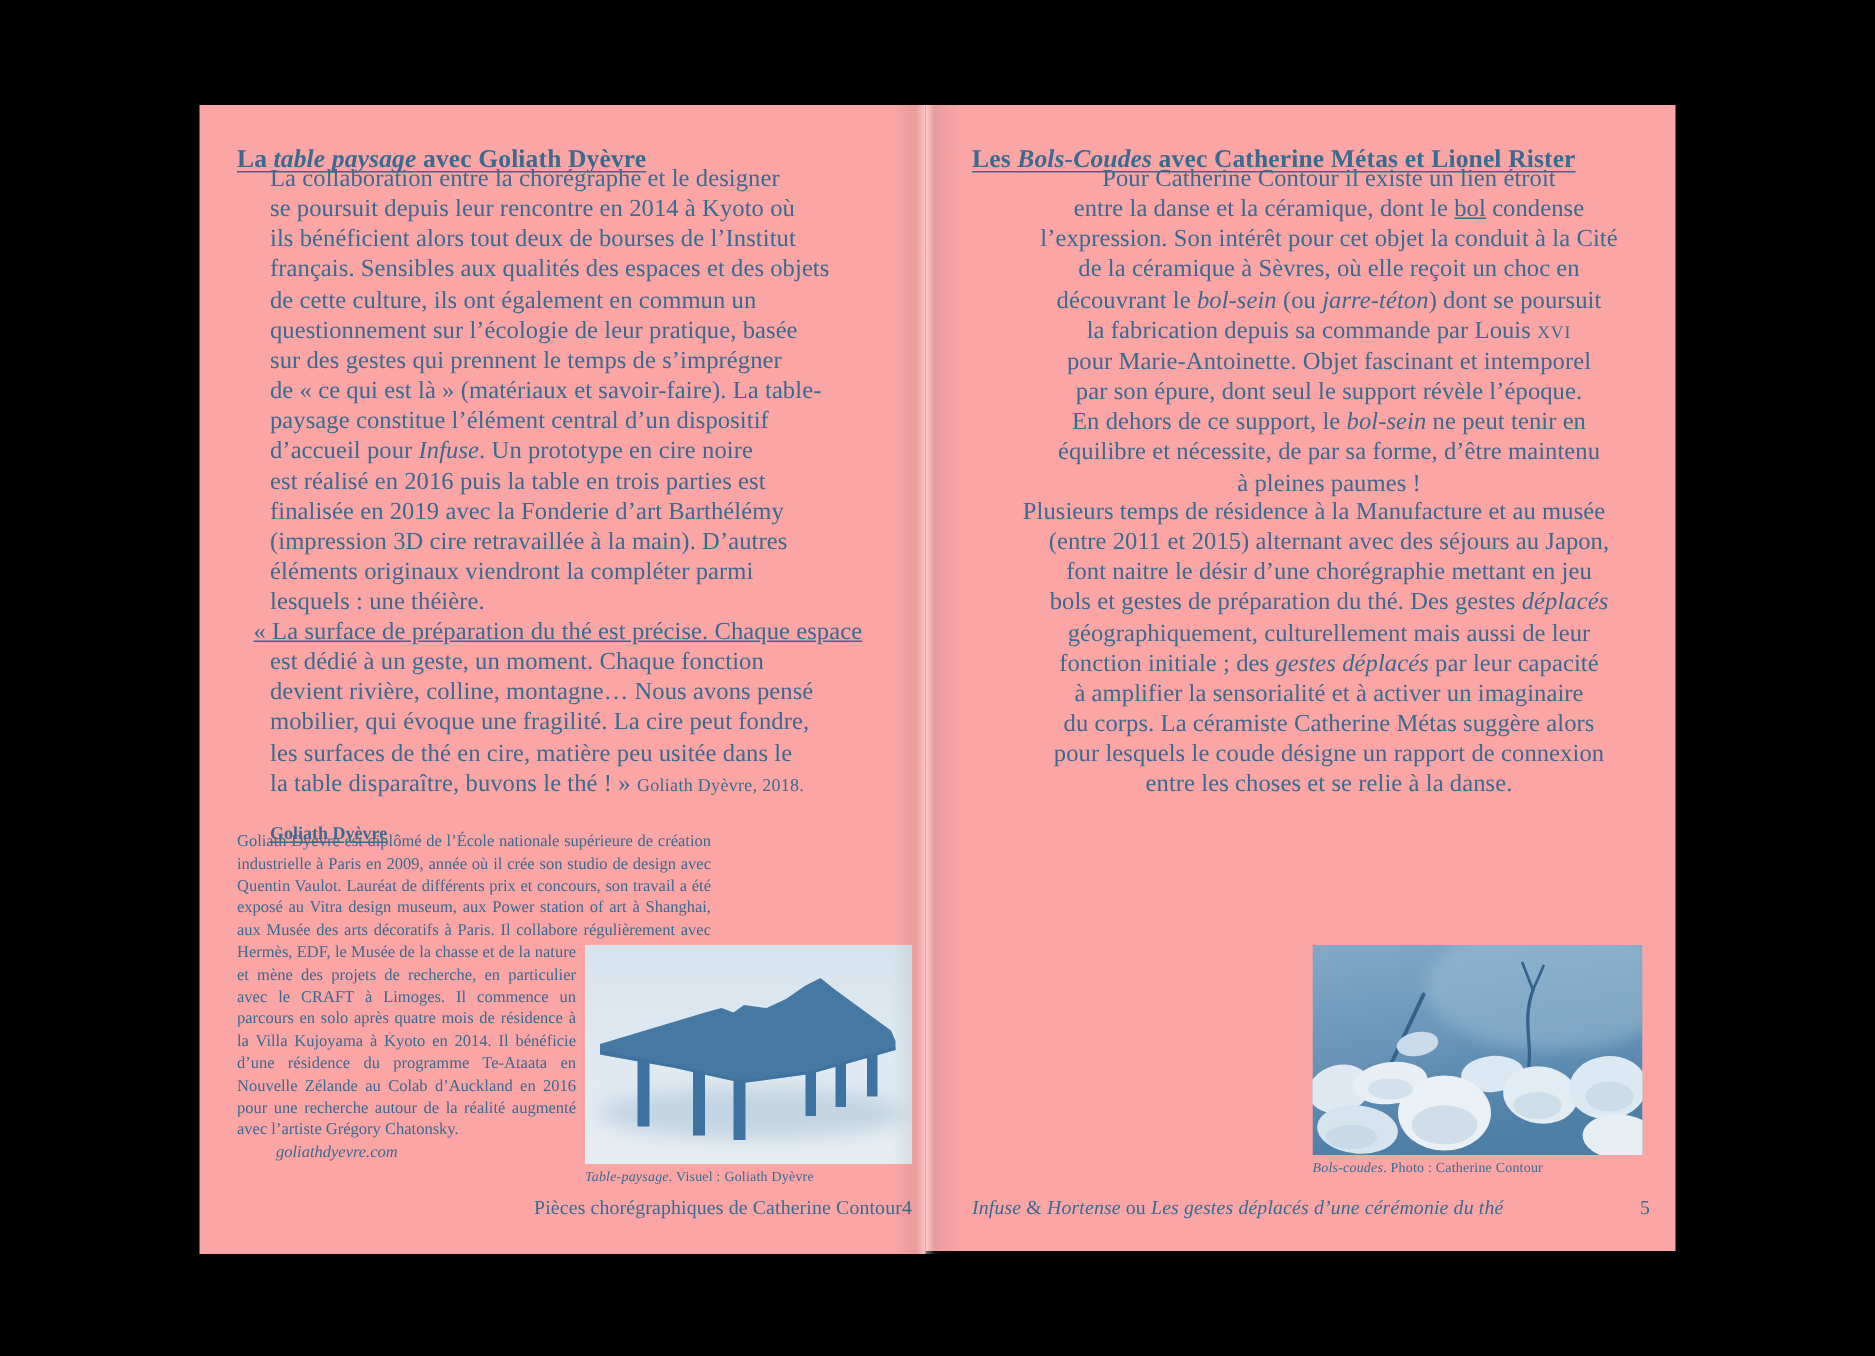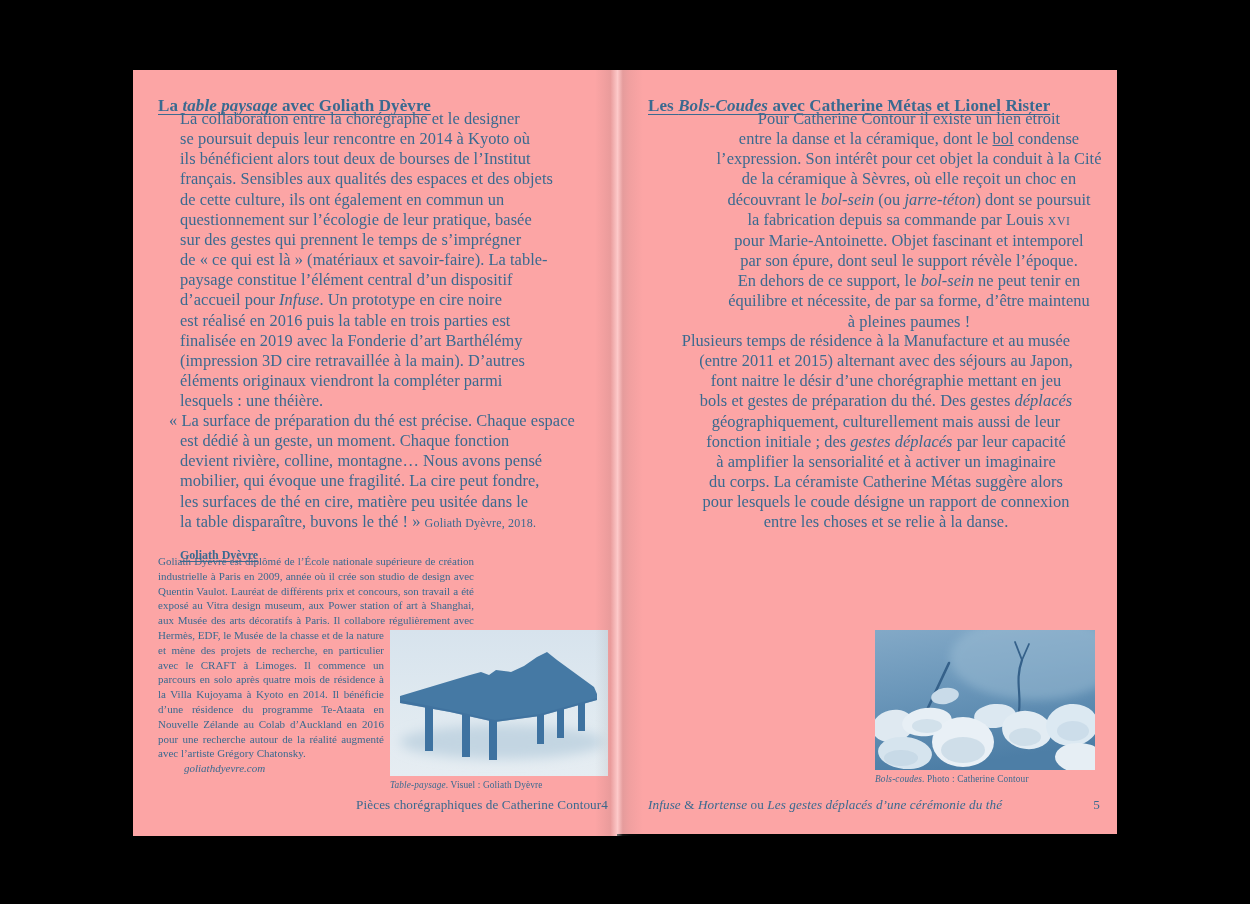--- a/index.html
+++ b/index.html
@@ -24,21 +24,21 @@
       rgba(90,90,90,0.07) 72%,
       rgba(40,40,40,0) 100%);
   }
   .heading{
     position:absolute;font-size:17px;line-height:20px;
     text-decoration:underline;text-underline-offset:3px;text-decoration-thickness:1px;
     white-space:nowrap;letter-spacing:.1px;
   }
   .lines{position:absolute;font-size:16.4px;line-height:20.15px;letter-spacing:.05px;}
   .lines .line{white-space:nowrap;}
-  .hang-quote .line:first-child{margin-left:-11px;}
+  .hang-quote .line:first-child{margin-left:-11px;text-decoration:underline;}
   .outdent-first .line:first-child{margin-left:-20px;}
   .att{font-size:12px;letter-spacing:.2px;}
   .sc{font-size:0.72em;letter-spacing:.6px;}
   .bio-heading{
     position:absolute;font-size:12px;
     text-decoration:underline;text-underline-offset:2px;text-decoration-thickness:1px;
     white-space:nowrap;
   }
   .bio{
     position:absolute;font-size:11px;line-height:14.8px;
@@ -133,21 +133,21 @@
 
   <div class="footer-row" style="left:25px;right:9px;top:727px;justify-content:flex-end;">
     <span>Pièces chorégraphiques de Catherine Contour</span>
     <span class="pgnum">4</span>
   </div>
 </section>
 
 <section class="page page-right">
   <h1 class="heading" style="left:31px;top:15px;">Les <i>Bols-Coudes</i> avec Catherine Métas et Lionel Rister</h1>
 
-  <div class="lines" style="left:51px;top:39px;width:436px;margin-left:23px;">
+  <div class="lines" style="left:51px;top:39px;width:436px;">
       <div class="line">Pour Catherine Contour il existe un lien étroit</div>
       <div class="line">entre la danse et la céramique, dont le <u>bol</u> condense</div>
       <div class="line">l’expression. Son intérêt pour cet objet la conduit à la Cité</div>
       <div class="line">de la céramique à Sèvres, où elle reçoit un choc en</div>
       <div class="line">découvrant le <i>bol-sein</i> (ou <i>jarre-téton</i>) dont se poursuit</div>
       <div class="line">la fabrication depuis sa commande par Louis <span class="sc">XVI</span></div>
       <div class="line">pour Marie-Antoinette. Objet fascinant et intemporel</div>
       <div class="line">par son épure, dont seul le support révèle l’époque.</div>
       <div class="line">En dehors de ce support, le <i>bol-sein</i> ne peut tenir en</div>
       <div class="line">équilibre et nécessite, de par sa forme, d’être maintenu</div>

